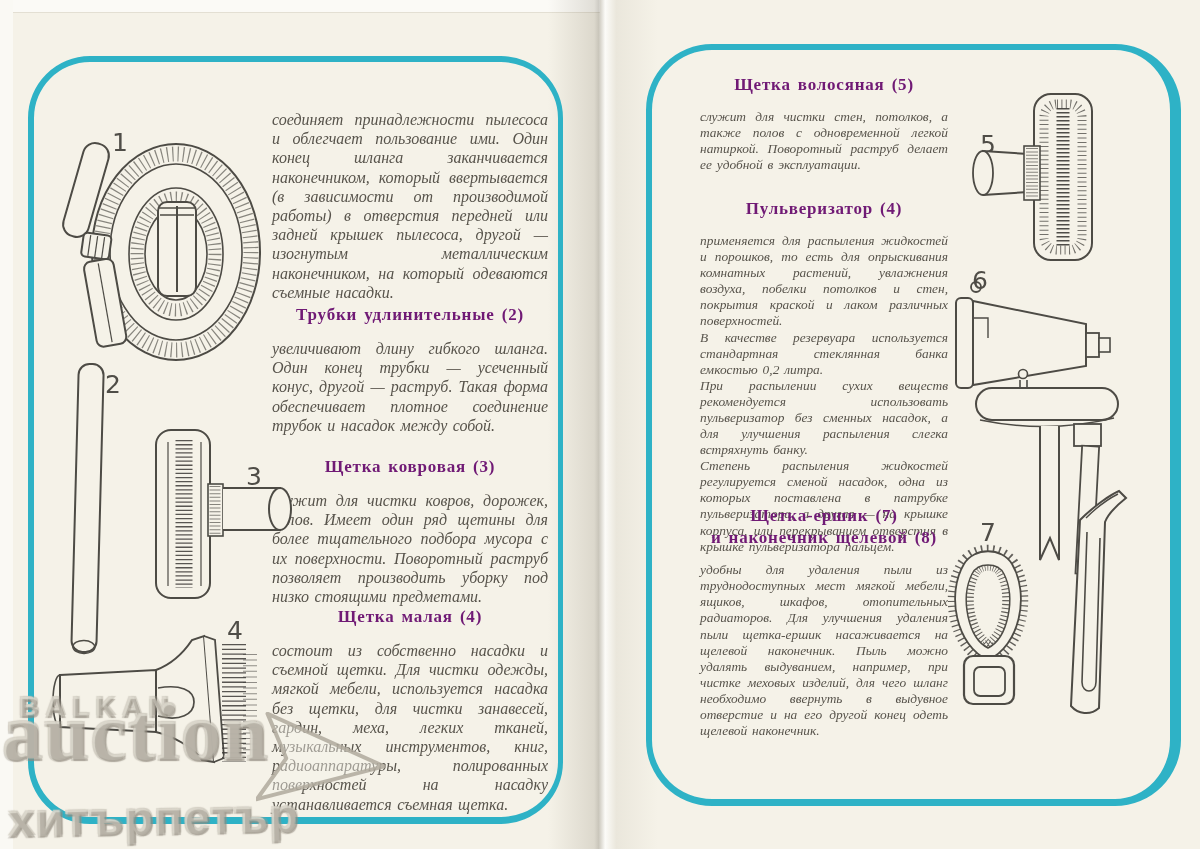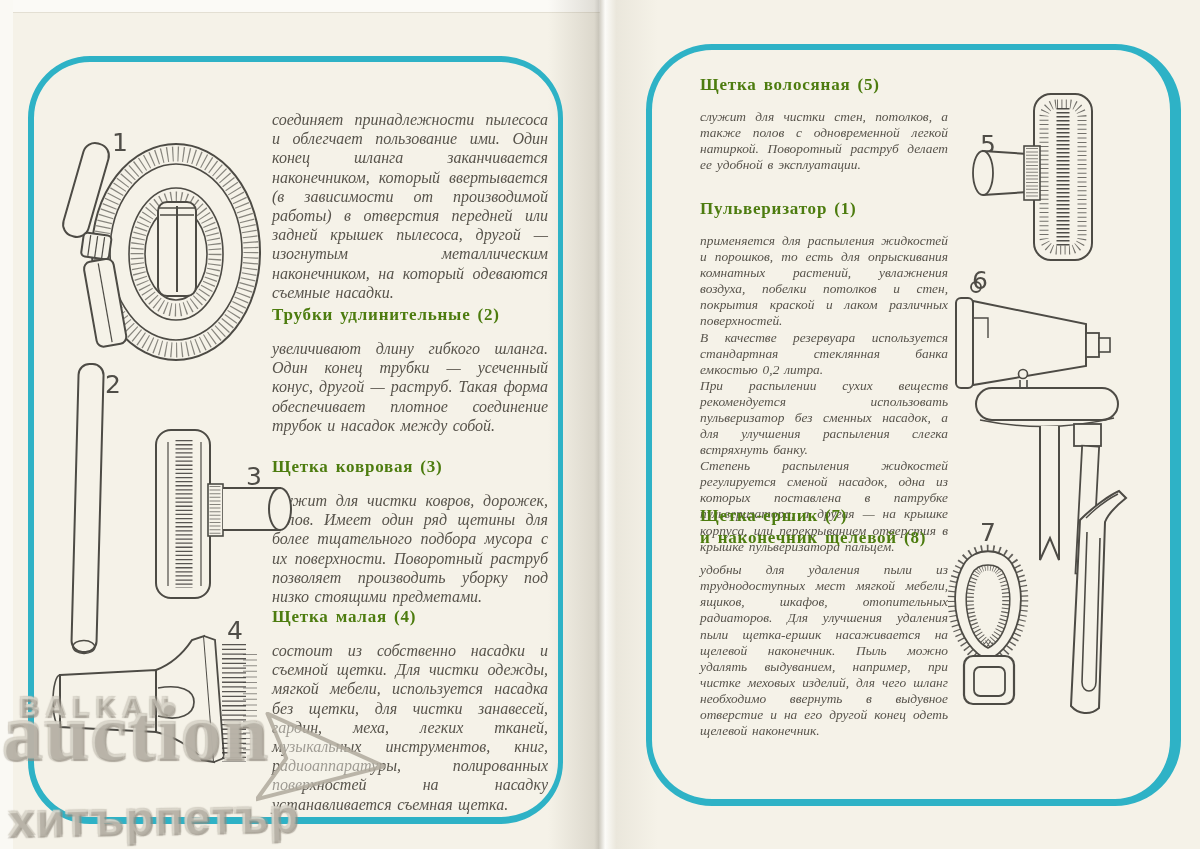--- a/index.html
+++ b/index.html
@@ -9,21 +9,21 @@
   .edge-top{position:absolute;left:0;top:0;width:600px;height:12px;background:#fbfaf6;border-bottom:1px solid #e3dfd3;}
   .edge-left{position:absolute;left:0;top:0;width:13px;height:849px;background:#faf9f4;}
   .spine{position:absolute;left:548px;top:0;width:110px;height:849px;
     background:linear-gradient(90deg,rgba(150,142,122,0) 0%,rgba(120,112,94,0.20) 42%,rgba(90,84,70,0.28) 46%,rgba(253,253,251,0.85) 52%,rgba(140,132,112,0.10) 62%,rgba(150,142,122,0) 100%);}
   
   .frame{position:absolute;border-style:solid;border-color:#2eb2c6;pointer-events:none;}
   .frame.left-frame{left:28px;top:56px;width:524px;height:755px;border-width:6px 5px 7px 6px;border-radius:62px;}
   .frame.right-frame{left:646px;top:44px;width:518px;height:749px;border-width:6px 11px 7px 6px;border-radius:66px;}
   
   .sec{position:absolute;color:#57534b;}
-  .hd{font-size:17px;font-weight:bold;letter-spacing:.8px;word-spacing:2px;color:#4d7c0f;margin:0 0 13px 0;line-height:1.3;}
+  .hd{font-size:17px;font-weight:bold;letter-spacing:.8px;word-spacing:2px;color:#701a75;margin:0 0 13px 0;line-height:1.3;text-align:center;}
   .bd{font-size:13.4px;line-height:1.2;text-align:justify;margin:0;word-spacing:1.5px;font-style:italic;}
   .leftcol .bd{font-size:16px;}
   .fignum{position:absolute;font-family:"DejaVu Sans","Liberation Sans",sans-serif;font-size:25px;color:#4f4d47;}
   .illus{position:absolute;}
   
   .wm{position:absolute;font-family:"Liberation Sans","DejaVu Sans",sans-serif;font-weight:bold;
       color:rgba(246,243,234,0.18);z-index:6;white-space:nowrap;line-height:1;
       text-shadow:1.5px 1.5px 1px rgba(138,132,120,0.55),-1px -1px 1px rgba(214,210,199,0.9),
                   2px -1px 1px rgba(160,154,142,0.4),-1px 2px 1px rgba(160,154,142,0.4);}
   .wm1{left:19px;top:694px;font-size:27px;letter-spacing:7px;}
@@ -61,21 +61,21 @@
     <h2 class="hd">Щетка малая (4)</h2>
     <p class="bd">состоит из собственно насадки и съемной щетки. Для чистки одежды, мягкой мебели, используется насадка без щетки, для чистки занавесей, гардин, меха, легких тканей, музыкальных инструментов, книг, радиоаппаратуры, полированных поверхностей на насадку устанавливается съемная щетка.</p>
   </section>
 
   <section class="sec" style="left:700px;top:74px;width:248px">
     <h2 class="hd">Щетка волосяная (5)</h2>
     <p class="bd">служит для чистки стен, потолков, а также полов с одновременной легкой натиркой. Поворотный раструб делает ее удобной в эксплуатации.</p>
   </section>
 
   <section class="sec" style="left:700px;top:198px;width:248px">
-    <h2 class="hd">Пульверизатор (1)</h2>
+    <h2 class="hd">Пульверизатор (4)</h2>
     <p class="bd">применяется для распыления жидкостей и порошков, то есть для опрыскивания комнатных растений, увлажнения воздуха, побелки потолков и стен, покрытия краской и лаком различных поверхностей.</p>
     <p class="bd">В качестве резервуара используется стандартная стеклянная банка емкостью 0,2 литра.</p>
     <p class="bd">При распылении сухих веществ рекомендуется использовать пульверизатор без сменных насадок, а для улучшения распыления слегка встряхнуть банку.</p>
     <p class="bd">Степень распыления жидкостей регулируется сменой насадок, одна из которых поставлена в патрубке пульверизатора, а другая — на крышке корпуса, или перекрыванием отверстия в крышке пульверизатора пальцем.</p>
   </section>
 
   <section class="sec" style="left:700px;top:505px;width:248px">
     <h2 class="hd" style="margin:0">Щетка-ершик (7)</h2>
     <h2 class="hd">и наконечник щелевой (8)</h2>
     <p class="bd">удобны для удаления пыли из труднодоступных мест мягкой мебели, ящиков, шкафов, отопительных радиаторов. Для улучшения удаления пыли щетка-ершик насаживается на щелевой наконечник. Пыль можно удалять выдуванием, например, при чистке меховых изделий, для чего шланг необходимо ввернуть в выдувное отверстие и на его другой конец одеть щелевой наконечник.</p>

